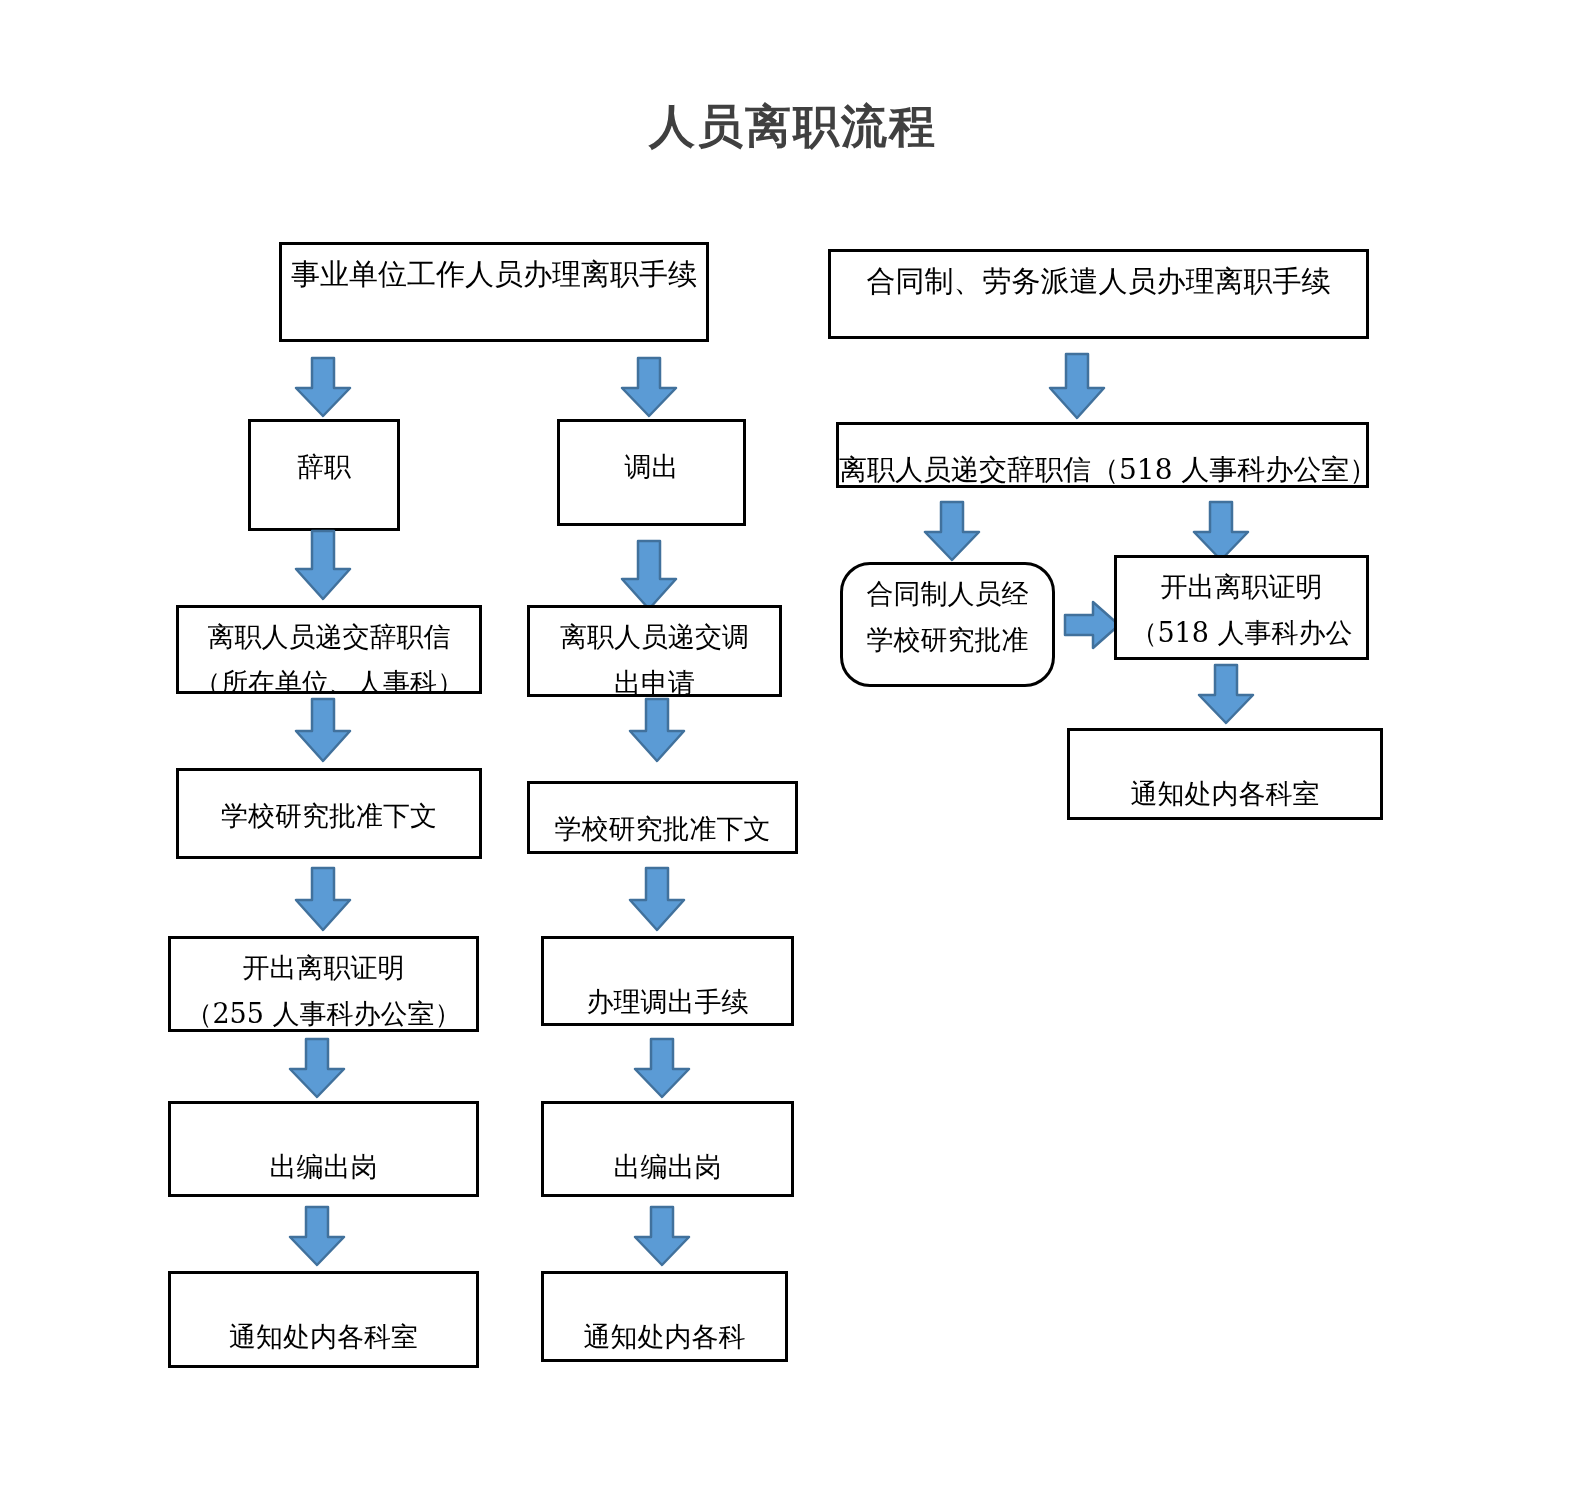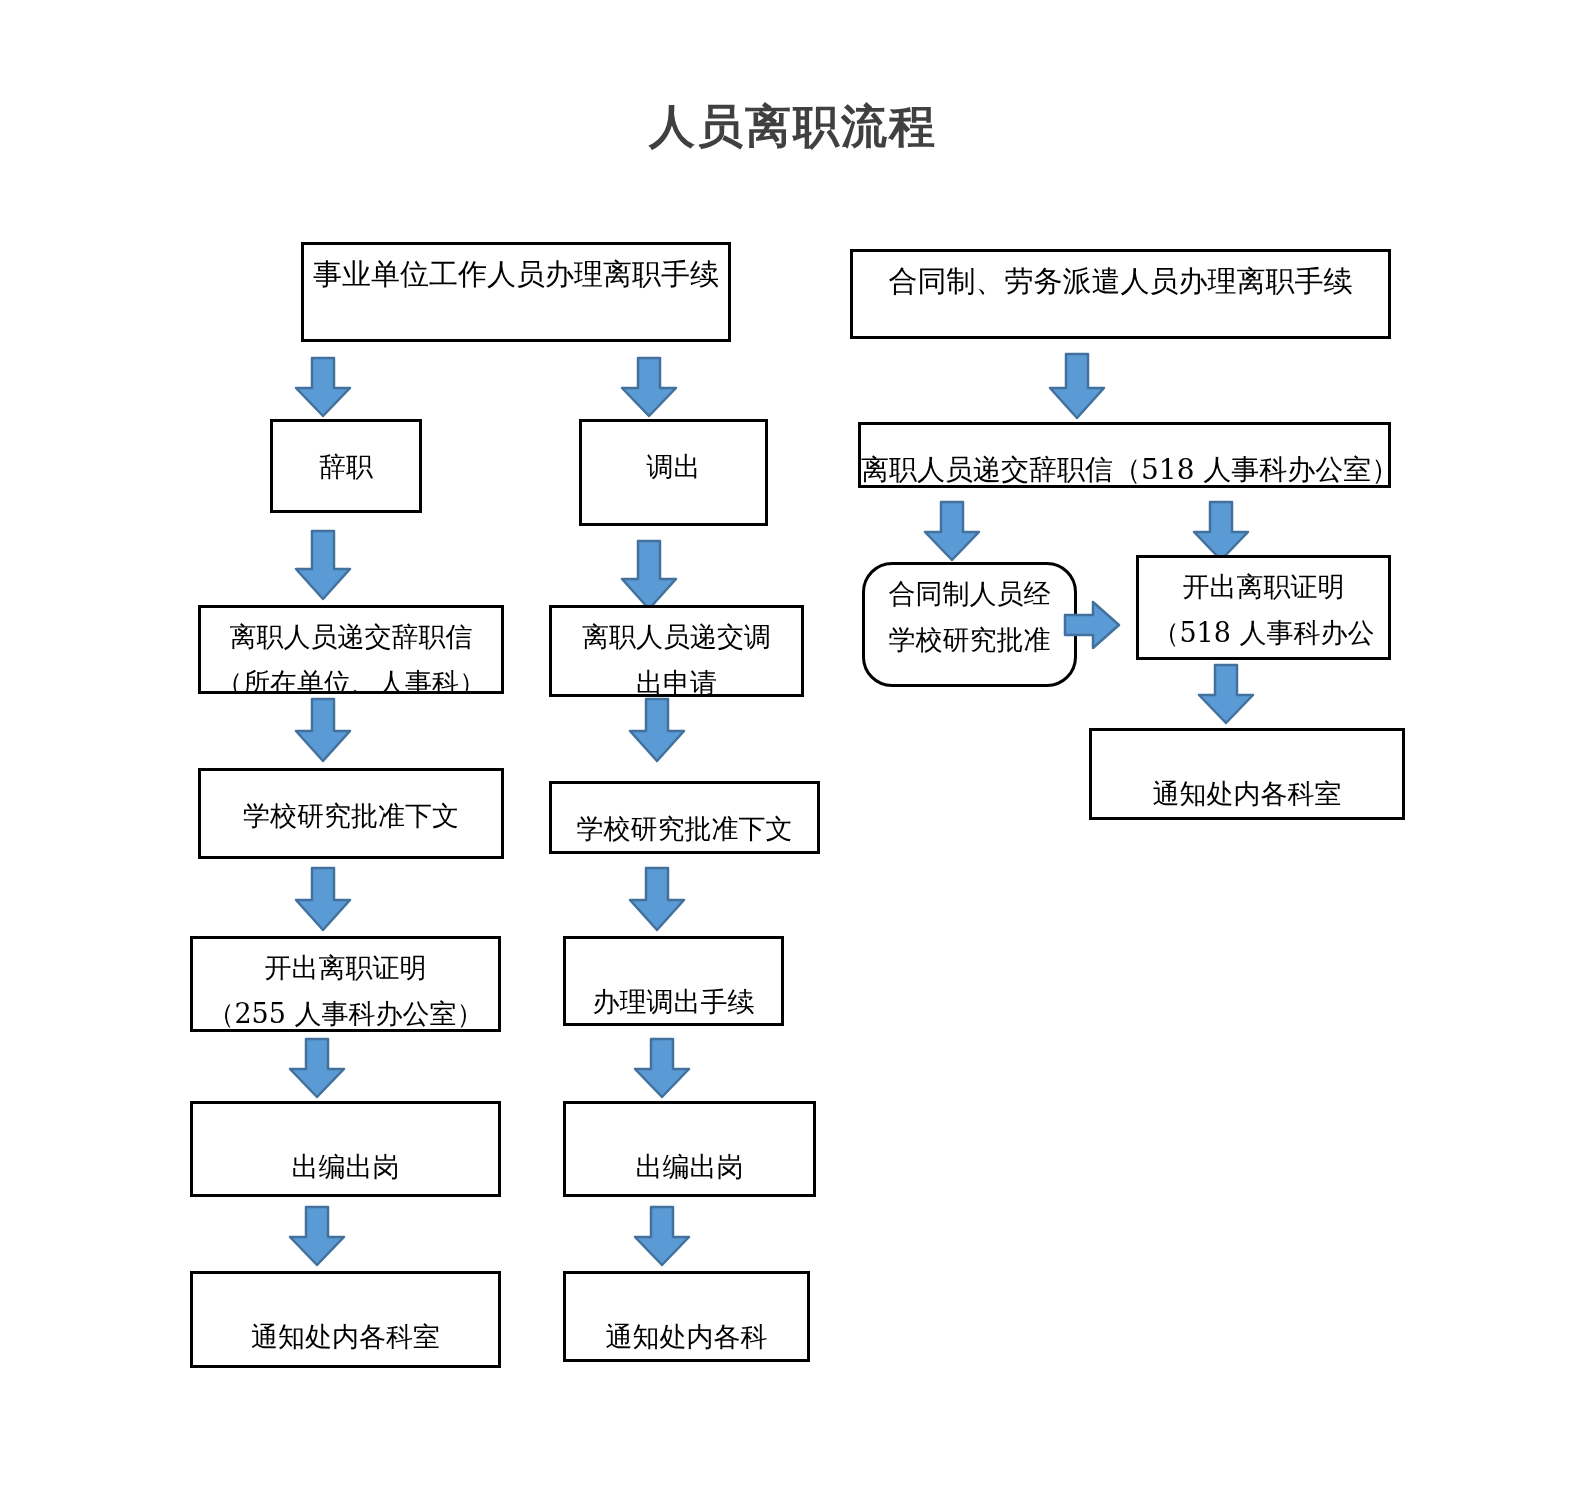--- a/index.html
+++ b/index.html
@@ -33,21 +33,20 @@
     position: absolute;
     box-sizing: border-box;
     border: 3px solid #000000;
     background: #ffffff;
     color: #000000;
     font-size: 27px;
     line-height: 46px;
     text-align: center;
     overflow: hidden;
     padding-top: 6px;
-    margin-left: 22px;
   }
   .box .line {
     display: block;
     white-space: nowrap;
   }
   .box.pad-mid { padding-top: 22px; }
   .box.pad-big { padding-top: 40px; }
 
   
   .arrow {
@@ -72,21 +71,21 @@
       <polygon points="18,2 40,2 40,32 56,32 29,60 2,32 18,32" fill="#5B9BD5" stroke="#41719C" stroke-width="2.5" stroke-linejoin="round"></polygon>
     </svg>
   </div>
 
   <div class="arrow" style="left:620px; top:356px; width:58px; height:62px;">
     <svg width="58" height="62" viewBox="0 0 58 62">
       <polygon points="18,2 40,2 40,32 56,32 29,60 2,32 18,32" fill="#5B9BD5" stroke="#41719C" stroke-width="2.5" stroke-linejoin="round"></polygon>
     </svg>
   </div>
 
-  <div class="box pad-mid" style="left:248px; top:419px; width:152px; height:94px;">
+  <div class="box pad-mid" style="left:248px; top:419px; width:152px; height:112px;">
     <span class="line">辞职</span>
   </div>
 
   <div class="box pad-mid" style="left:557px; top:419px; width:189px; height:107px;">
     <span class="line">调出</span>
   </div>
 
   <div class="arrow" style="left:294px; top:529px; width:58px; height:72px;">
     <svg width="58" height="72" viewBox="0 0 58 72">
       <polygon points="18,2 40,2 40,40 56,40 29,70 2,40 18,40" fill="#5B9BD5" stroke="#41719C" stroke-width="2.5" stroke-linejoin="round"></polygon>
@@ -139,21 +138,21 @@
     <svg width="58" height="66" viewBox="0 0 58 66">
       <polygon points="18,2 40,2 40,34 56,34 29,64 2,34 18,34" fill="#5B9BD5" stroke="#41719C" stroke-width="2.5" stroke-linejoin="round"></polygon>
     </svg>
   </div>
 
   <div class="box" style="left:168px; top:936px; width:311px; height:96px;">
     <span class="line">开出离职证明</span>
     <span class="line">（255 人事科办公室）</span>
   </div>
 
-  <div class="box pad-big" style="left:541px; top:936px; width:221px; height:90px;font-family:Liberation Serif, serif;">
+  <div class="box pad-big" style="left:541px; top:936px; width:253px; height:90px;font-family:Liberation Serif, serif;">
     <span class="line">办理调出手续</span>
   </div>
 
   <div class="arrow" style="left:288px; top:1037px; width:58px; height:62px;">
     <svg width="58" height="62" viewBox="0 0 58 62">
       <polygon points="18,2 40,2 40,32 56,32 29,60 2,32 18,32" fill="#5B9BD5" stroke="#41719C" stroke-width="2.5" stroke-linejoin="round"></polygon>
     </svg>
   </div>
 
   <div class="arrow" style="left:633px; top:1037px; width:58px; height:62px;">

